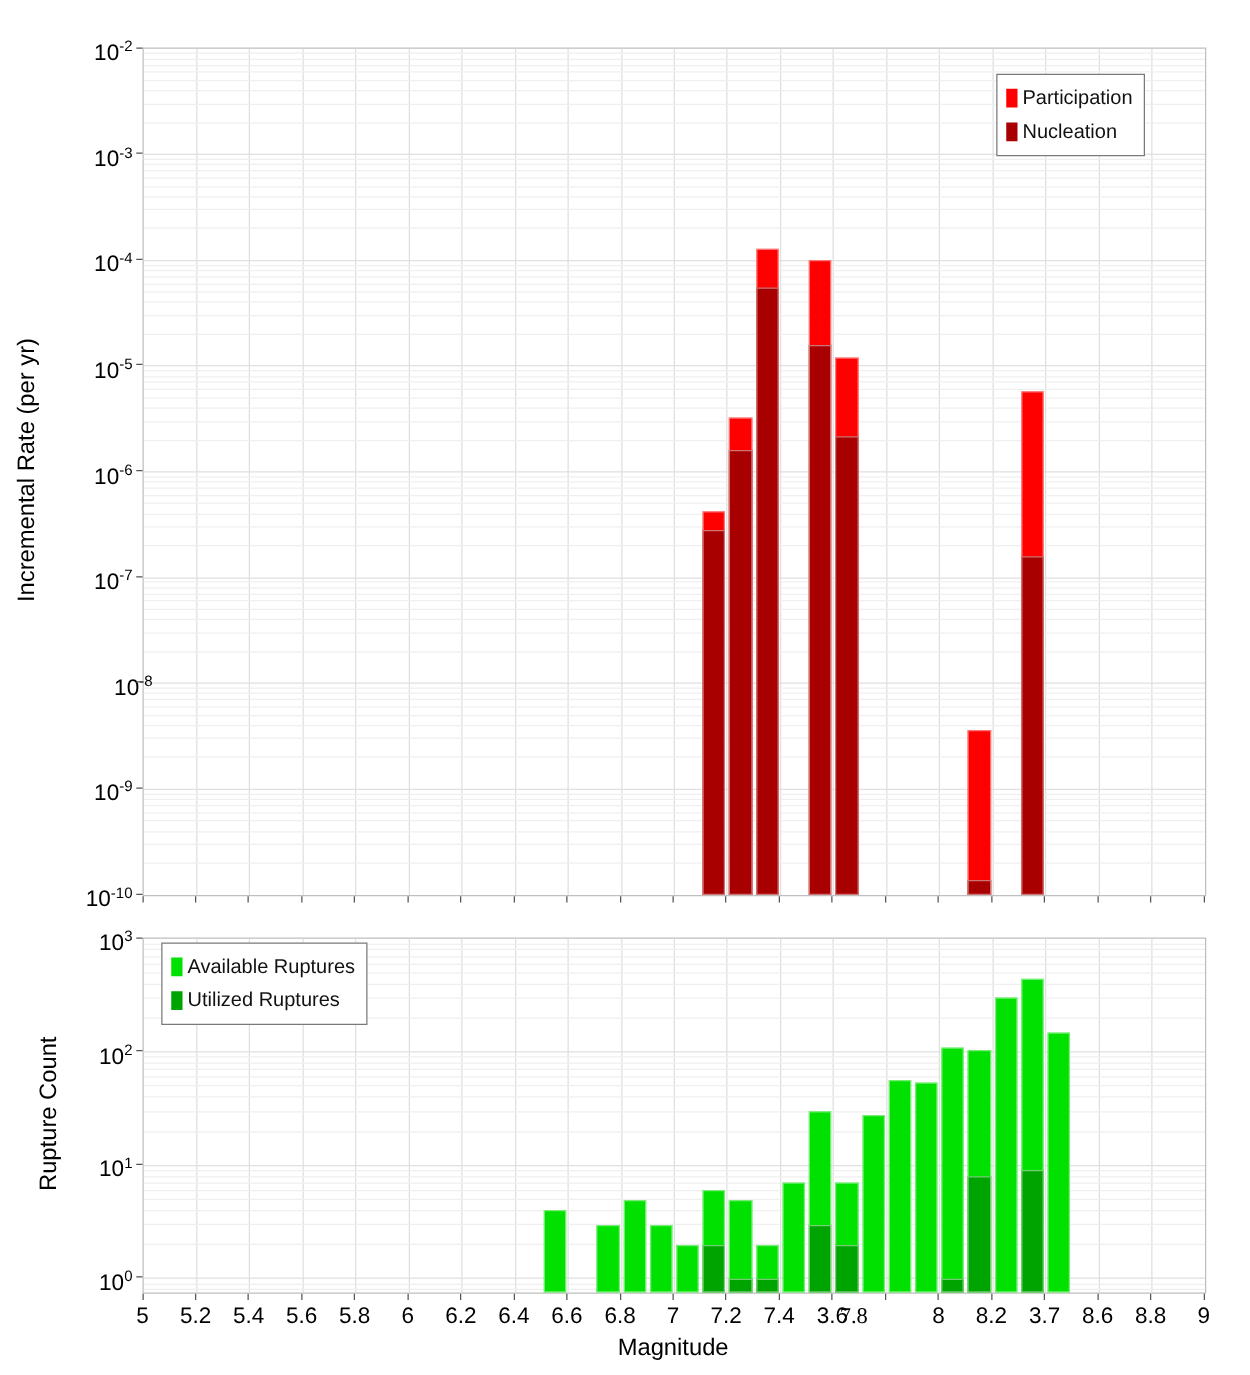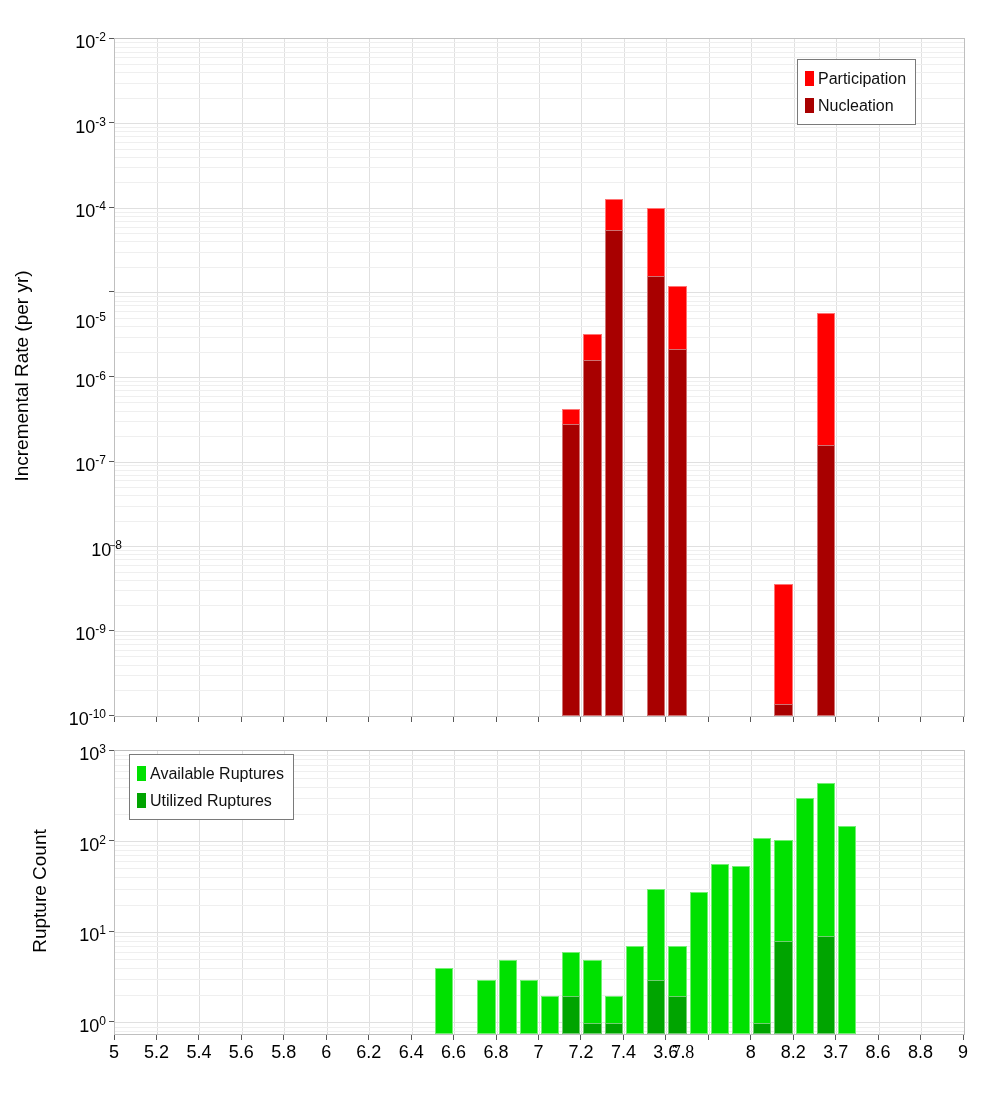--- a/index.html
+++ b/index.html
@@ -22,20 +22,21 @@
   .lentry{display:flex;align-items:center;height:27px;font-size:16px;white-space:nowrap;}
   .swatch{display:inline-block;width:9px;height:15px;margin-right:4px;flex:0 0 auto;}
 </style>
 </head>
 <body>
 
 <div class="fig">
 
   <div class="axlab ylab" id="ylab-rate" style="left: -178px; width: 400px; top: 364.5px;">Incremental Rate (per yr)</div>
   <div class="axlab ylab" id="ylab-count" style="left: -160px; width: 400px; top: 879.5px;">Rupture Count</div>
+  <div class="axlab xlab" id="xlab" style="left: 114px; width: 849px; top: 1068px;">Magnitude</div>
 
   <div class="plot" id="plot-mfd" style="left: 114px; top: 38px; width: 849px; height: 677px;">
       <div class="gl" style="left: 41.95px; top: 0px; width: 1px; height: 677px; background: rgb(224, 224, 224);"></div>
       <div class="gl" style="left: 84.4px; top: 0px; width: 1px; height: 677px; background: rgb(224, 224, 224);"></div>
       <div class="gl" style="left: 126.85px; top: 0px; width: 1px; height: 677px; background: rgb(224, 224, 224);"></div>
       <div class="gl" style="left: 169.3px; top: 0px; width: 1px; height: 677px; background: rgb(224, 224, 224);"></div>
       <div class="gl" style="left: 211.75px; top: 0px; width: 1px; height: 677px; background: rgb(224, 224, 224);"></div>
       <div class="gl" style="left: 254.2px; top: 0px; width: 1px; height: 677px; background: rgb(224, 224, 224);"></div>
       <div class="gl" style="left: 296.65px; top: 0px; width: 1px; height: 677px; background: rgb(224, 224, 224);"></div>
       <div class="gl" style="left: 339.1px; top: 0px; width: 1px; height: 677px; background: rgb(224, 224, 224);"></div>
@@ -234,21 +235,21 @@
       <span class="swatch" id="sw-nucl" style="background: rgb(168, 0, 0);"></span>
       <span>Nucleation</span>
     </div>
   </div>
 <div class="ytick" style="left: 28px; top: 25px;">10<sup>-2</sup></div>
     <div class="tickmark" style="left: 109px; top: 37.5px; width: 5px; height: 1px;"></div>
     <div class="ytick" style="left: 28px; top: 109.625px;">10<sup>-3</sup></div>
     <div class="tickmark" style="left: 109px; top: 122.125px; width: 5px; height: 1px;"></div>
     <div class="ytick" style="left: 28px; top: 194.25px;">10<sup>-4</sup></div>
     <div class="tickmark" style="left: 109px; top: 206.75px; width: 5px; height: 1px;"></div>
-    <div class="ytick" style="left: 28px; top: 278.875px; margin-top: 26px;">10<sup>-5</sup></div>
+    <div class="ytick" style="left: 28px; top: 278.875px;">10<sup>-5</sup></div>
     <div class="tickmark" style="left: 109px; top: 291.375px; width: 5px; height: 1px;"></div>
     <div class="ytick" style="left: 28px; top: 363.5px;">10<sup>-6</sup></div>
     <div class="tickmark" style="left: 109px; top: 376px; width: 5px; height: 1px;"></div>
     <div class="ytick" style="left: 28px; top: 448.125px;">10<sup>-7</sup></div>
     <div class="tickmark" style="left: 109px; top: 460.625px; width: 5px; height: 1px;"></div>
     <div class="ytick" style="left: 44px; top: 532.75px;">10<sup>-8</sup></div>
     <div class="tickmark" style="left: 109px; top: 545.25px; width: 5px; height: 1px;"></div>
     <div class="ytick" style="left: 28px; top: 617.375px; text-align: right;">10<sup>-9</sup></div>
     <div class="tickmark" style="left: 109px; top: 629.875px; width: 5px; height: 1px;"></div>
     <div class="ytick" style="left: 28px; top: 702px;">10<sup>-10</sup></div>

